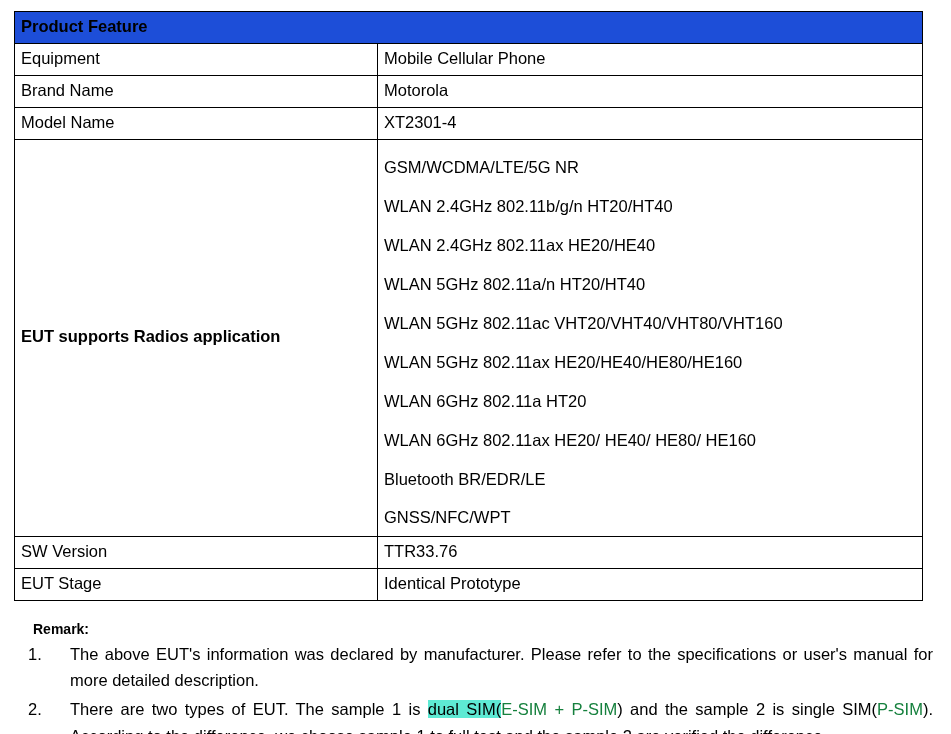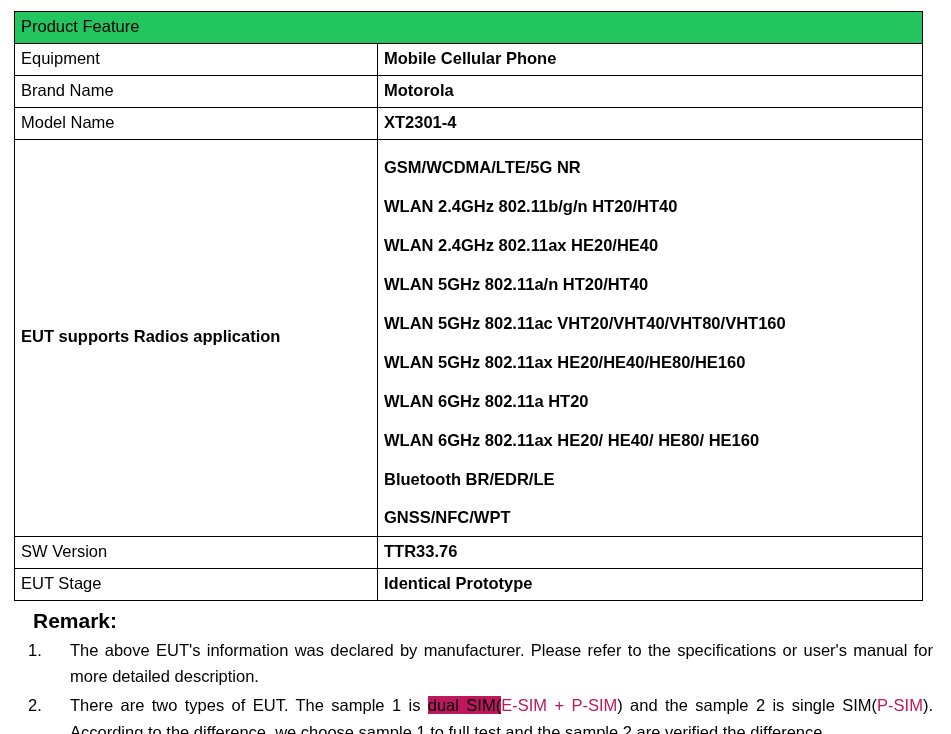--- a/index.html
+++ b/index.html
@@ -29,53 +29,53 @@
   }
   table.product td, table.product th {
     border: 1px solid #000000;
     padding: 3px 6px 4px 6px;
     font-size: 16.5px;
     line-height: 1.45;
     vertical-align: middle;
     text-align: left;
   }
   .title-cell {
-    background: #22c55e;
+    background: #1d4ed8;
     text-align: center;
-    font-weight: normal;
+    font-weight: bold;
     font-size: 17px;
     padding: 5px 0 6px 0;
   }
   .label-cell {
     font-weight: normal;
     width: 363px;
   }
   .value-cell {
-    font-weight: bold;
+    font-weight: normal;
   }
   .radios-label {
     font-weight: bold;
     vertical-align: middle;
     margin-top: 10px;
   }
   .radios-list {
     padding-top: 6px;
     padding-bottom: 6px;
   }
   .radios-list .line {
     padding: 1.5px 0;
     margin-top: 12px;
   }
   .imei-list .line {
     padding: 1px 0;
   }
   .remark-head {
     font-weight: bold;
-    font-size: 21px;
-    margin: 8px 0 0 19px;
+    font-size: 14px;
+    margin: 20px 0 0 19px;
   }
   ol.remarks {
     margin: 4px 0 0 0;
     padding: 0;
     list-style: none;
   }
   ol.remarks li {
     position: relative;
     font-size: 16.5px;
     line-height: 1.62;
@@ -83,24 +83,24 @@
     padding-left: 56px;
     padding-right: 4px;
     text-align: justify;
   }
   ol.remarks li .num {
     position: absolute;
     left: 14px;
     top: 0;
   }
   .hl {
-    background: #be185d;
+    background: #5eead4;
   }
   .green {
-    color: #be185d;
+    color: #15803d;
   }
   .justify-block {
     text-align: justify;
     text-justify: inter-word;
     margin-top: 8px;
   }
 </style>
 </head>
 <body>
 

